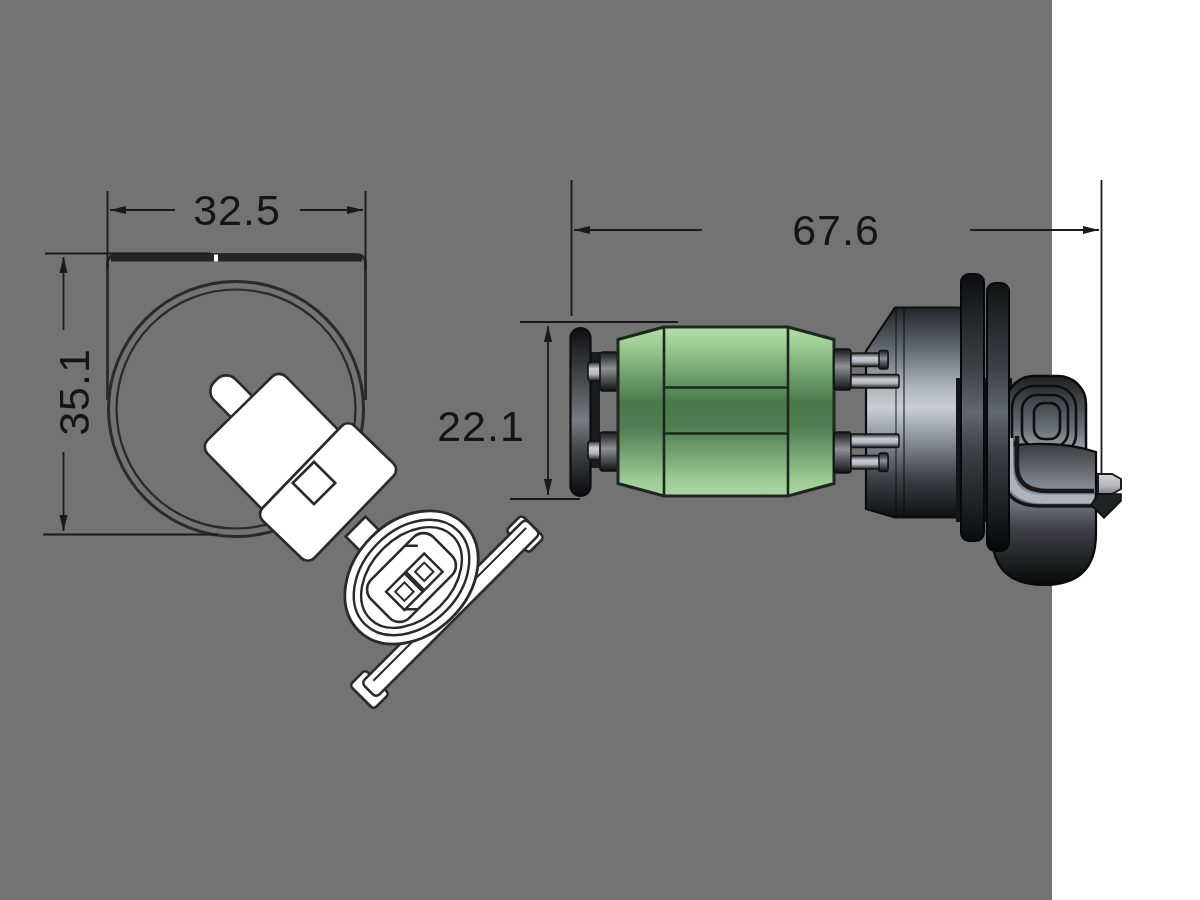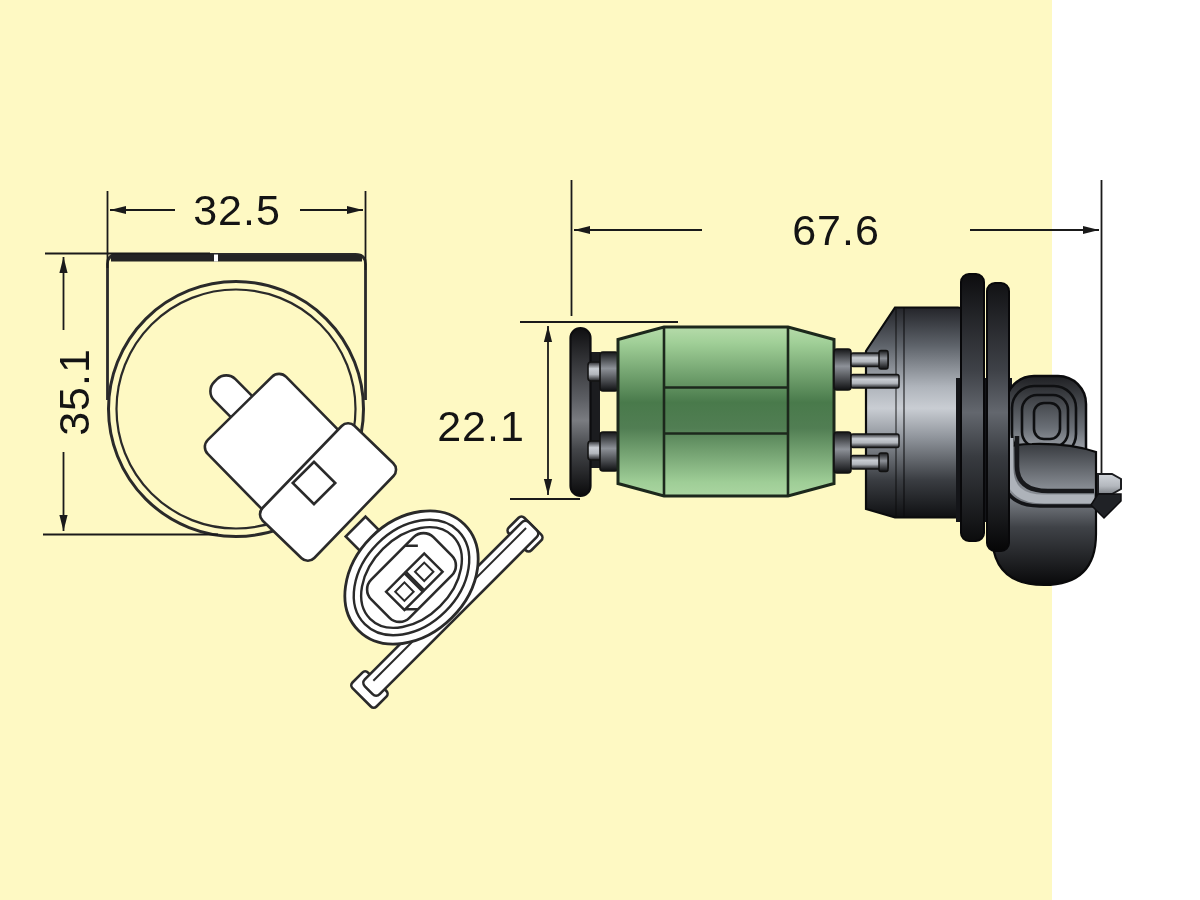--- a/index.html
+++ b/index.html
@@ -8,21 +8,21 @@
     background: #ffffff;
     width: 1200px;
     height: 900px;
     overflow: hidden;
     font-family: "Liberation Sans", sans-serif;
   }
   #stage {
     position: relative;
     width: 1052px;
     height: 900px;
-    background: #fef9c3;
+    background: #737373;
   }
   svg { display: block; }
   .dim-text {
     font-family: "Liberation Sans", sans-serif;
     font-size: 43px;
     fill: #141414;
     letter-spacing: 1px;
   }
   .outline { stroke: #2a2a2a; fill: #ffffff; }
   .stroke-only { stroke: #2a2a2a; fill: none; }

